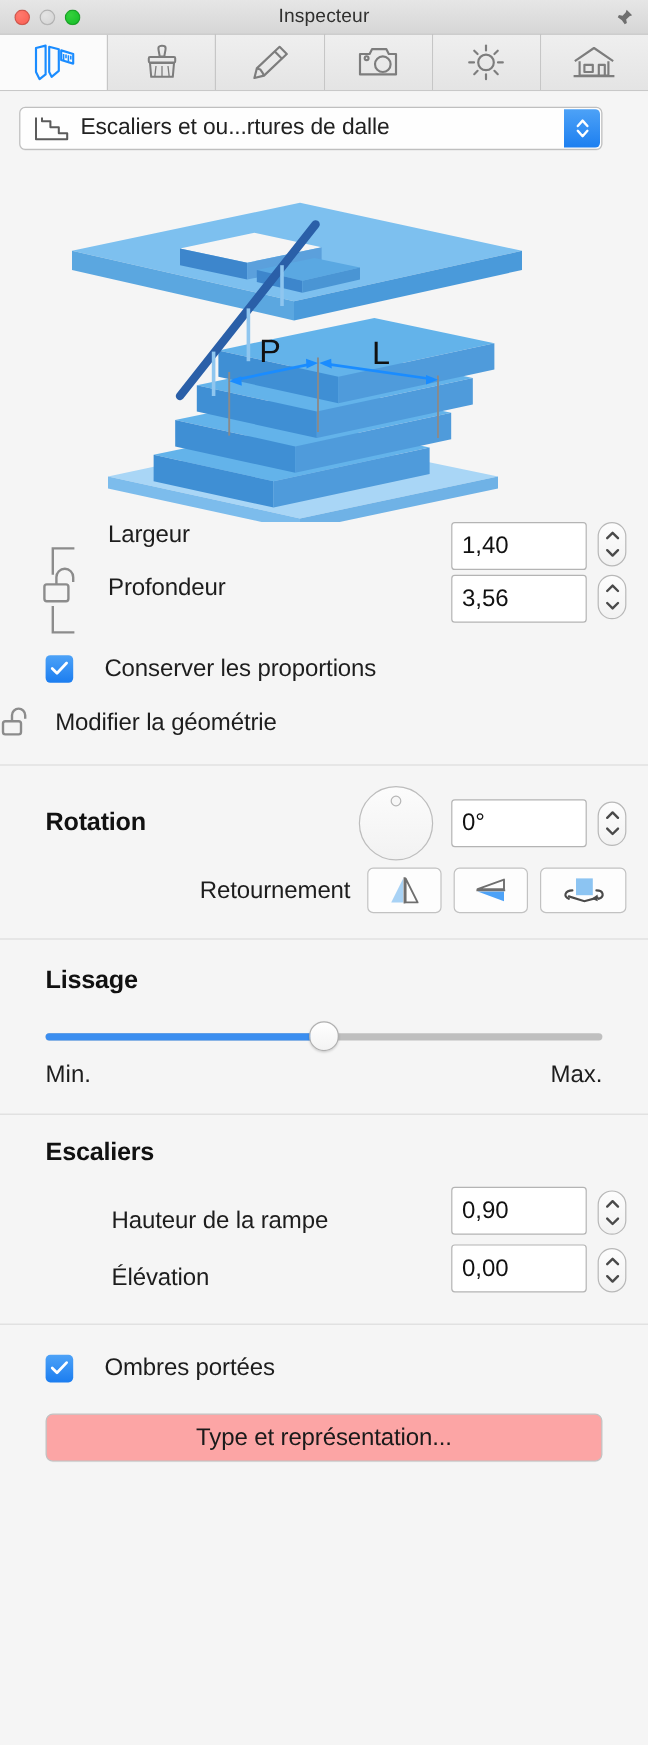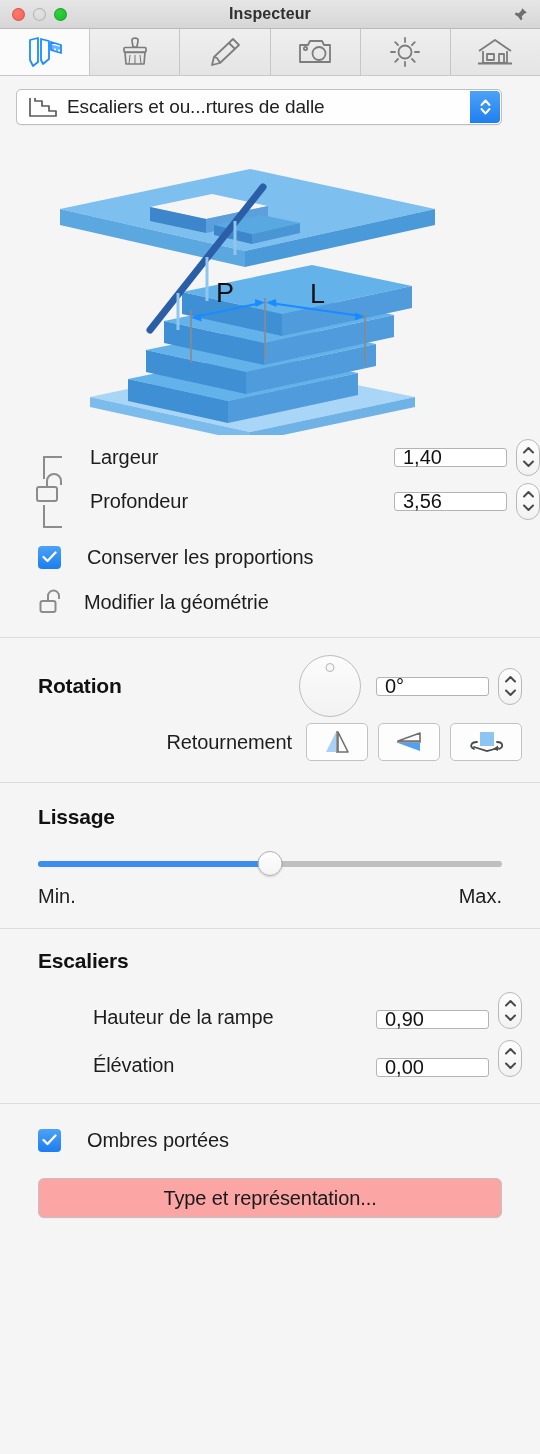--- a/index.html
+++ b/index.html
@@ -35,21 +35,20 @@
   .light.minimize { background: radial-gradient(circle at 35% 32%, #e4e4e4, #d3d3d3); }
   .light.zoom     { background: radial-gradient(circle at 35% 32%, #35d13d, #13bd27); }
 
   .window-title {
     position: absolute;
     left: 0; right: 0;
     text-align: center;
     font-size: 16px;
     color: #30302f;
     letter-spacing: 0.1px;
-    font-weight: bold;
   }
   .pin-btn {
     position: absolute;
     right: 10px; top: 4px;
     width: 22px; height: 22px;
     display: flex; align-items: center; justify-content: center;
   }
 
   
   .tabbar {
@@ -114,33 +113,34 @@
     position: relative;
   }
 
   
   .fields {
     position: relative;
     padding: 0 0 0 0;
   }
   .field-row {
     display: flex;
-    align-items: center;
+    align-items: flex-start;
     height: 44px;
     padding-left: 90px;
+    padding-right: 18px;
   }
   .field-label {
     font-size: 20px;
     color: #1d1d1d;
     flex: 1;
     letter-spacing: -0.1px;
   }
   .num-input {
     width: 113px;
-    height: 19px;
+    height: 40px;
     background: #fff;
     border: 1px solid #b4b4b4;
     border-radius: 3px;
     display: flex;
     align-items: center;
     padding-left: 8px;
     font-size: 20px;
     color: #111;
   }
   .stepper {
@@ -177,21 +177,20 @@
   }
   .check-label {
     font-size: 20px;
     color: #1d1d1d;
     margin-left: 26px;
     letter-spacing: -0.1px;
   }
   .geom-row {
     display: flex;
     align-items: center;
-    padding-left: 38px;
     height: 46px;
   }
   .geom-label {
     font-size: 20px;
     color: #1d1d1d;
     margin-left: 20px;
     letter-spacing: -0.1px;
   }
 
   hr.sep {

